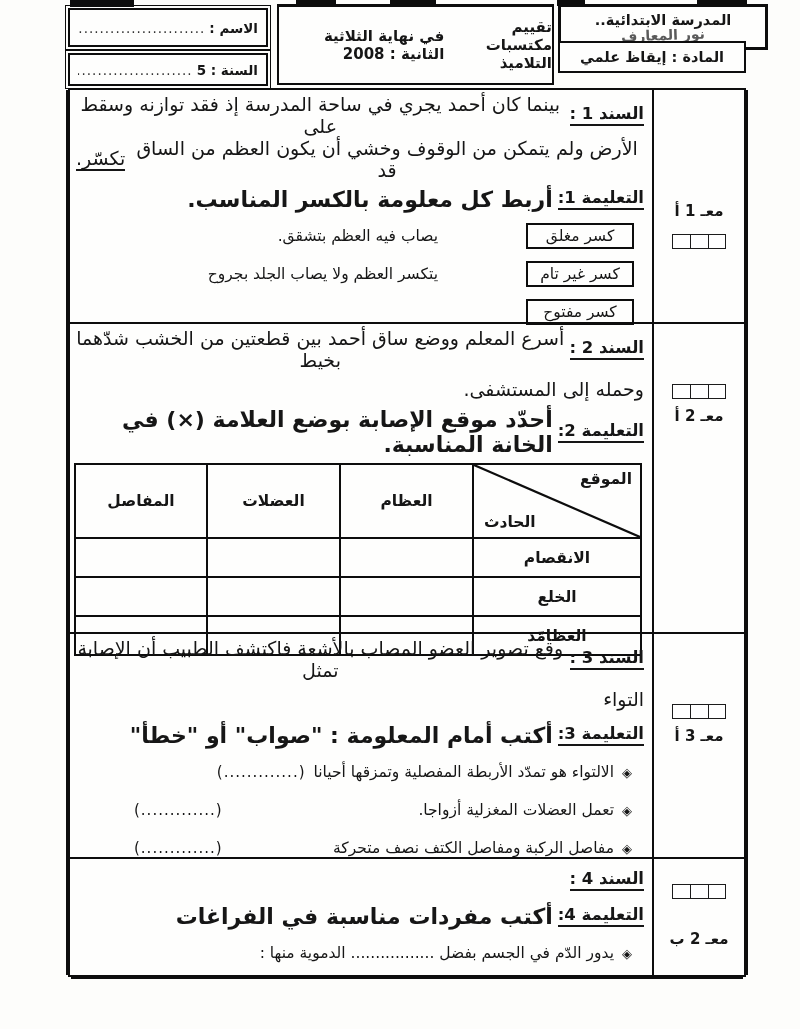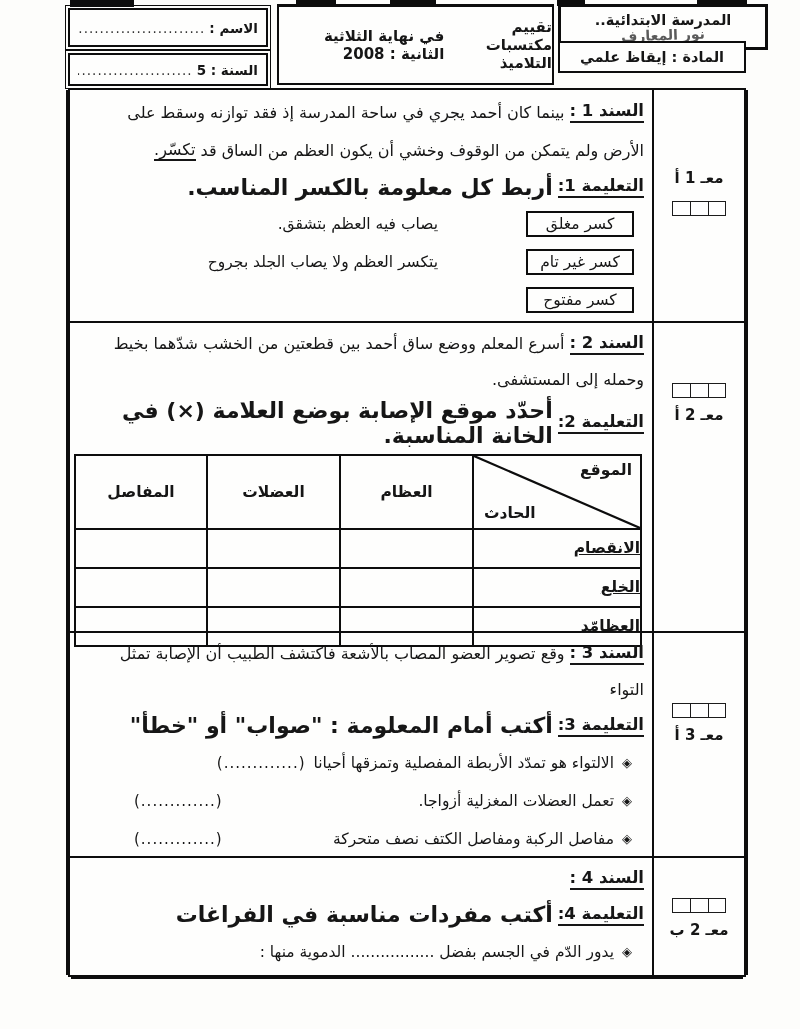--- a/index.html
+++ b/index.html
@@ -43,58 +43,58 @@
   }
   .section { display: flex; }
   .section + .section { border-top: 2px solid #0d0d0d; }
   .sec-1 { height: 232px; } .sec-2 { height: 310px; } .sec-3 { height: 225px; } .sec-4 { height: 120px; }
   .margin-col { width: 92px; border-left: 2px solid #0d0d0d; display: flex; flex-direction: column; align-items: center; flex-shrink: 0; }
   .content { flex: 1; padding: 3px 8px 0 6px; position: relative; min-width: 0; }
 
   .line { min-height: 38px; display: flex; align-items: center; gap: 5px; flex-wrap: nowrap; }
   .line.tight { min-height: 36px; }
   .sanad-label, .taalima-label { font-weight: bold; border-bottom: 2px solid #161616; padding-bottom: 1px; white-space: nowrap; font-size: 16.5px; }
-  .sanad-text { font-size: 16px; }
+  .sanad-text { font-size: 19px; text-align: center; }
   .taalima-text { font-size: 22px; font-weight: bold; }
   .u-word { border-bottom: 2px solid #161616; }
 
   
   .match-row { display: flex; align-items: center; min-height: 38px; padding-right: 10px; gap: 88px; }
   .fracture-box { border: 2px solid #0d0d0d; min-width: 108px; padding: 2px 10px; text-align: center;
                   font-size: 15.5px; white-space: nowrap; }
   .match-desc { font-size: 15.5px; white-space: nowrap; }
 
   
   table.injury { border-collapse: collapse; width: 566px; margin: 6px 2px 0 0; table-layout: fixed; }
   table.injury td, table.injury th { border: 2px solid #0d0d0d; font-weight: bold; font-size: 15.5px; padding: 0; }
   tr.thead { height: 74px; }
   tr.trow { height: 39px; }
   td.corner { position: relative; }
   td.corner svg { position: absolute; inset: 0; width: 100%; height: 100%; }
   .corner-top { position: absolute; top: 5px; right: 8px; }
   .corner-bottom { position: absolute; bottom: 6px; left: 10px; }
-  td.rowhead { text-align: right; text-decoration: underline; }
+  td.rowhead { text-align: center; }
   td.colhead { text-align: center; vertical-align: middle; }
 
   
   .item-line { position: relative; display: flex; align-items: center; gap: 8px; min-height: 38px; padding-right: 12px; }
   .bullet { font-size: 13px; line-height: 1; }
   .item-text { font-size: 15.5px; white-space: nowrap; }
   .blank { font-size: 15px; letter-spacing: 1px; }
   .blank.abs { position: absolute; left: 58px; top: 50%; transform: translateY(-50%); }
 
   
   .criterion { font-size: 15px; font-weight: bold; white-space: nowrap; }
   .score-strip { display: flex; }
   .score-cell { width: 19px; height: 15px; border: 1.5px solid #1c1c1c; background: #fff; }
   .score-cell + .score-cell { margin-right: -1.5px; }
-  .mc-1 { padding-top: 79px; } .mc-1 .score-strip { margin-top: 14px; }
+  .mc-1 { padding-top: 112px; } .mc-1 .score-strip { margin-top: 14px; }
   .mc-2 { padding-top: 60px; } .mc-2 .criterion { margin-top: 8px; }
   .mc-3 { padding-top: 70px; } .mc-3 .criterion { margin-top: 8px; }
-  .mc-4 { padding-top: 40px; }  .mc-4 .criterion { margin-top: 8px; }
+  .mc-4 { padding-top: 25px; gap: 23px; }  .mc-4 .criterion { margin-top: 8px; }
 </style>
 </head>
 <body>
 
 <div class="artifact" style="left:70px;top:0;width:64px;height:7px;"></div>
 <div class="artifact" style="left:296px;top:0;width:40px;height:5px;"></div>
 <div class="artifact" style="left:390px;top:0;width:46px;height:5px;"></div>
 <div class="artifact" style="left:557px;top:0;width:28px;height:6px;"></div>
 <div class="artifact" style="left:697px;top:0;width:50px;height:6px;"></div>
 

